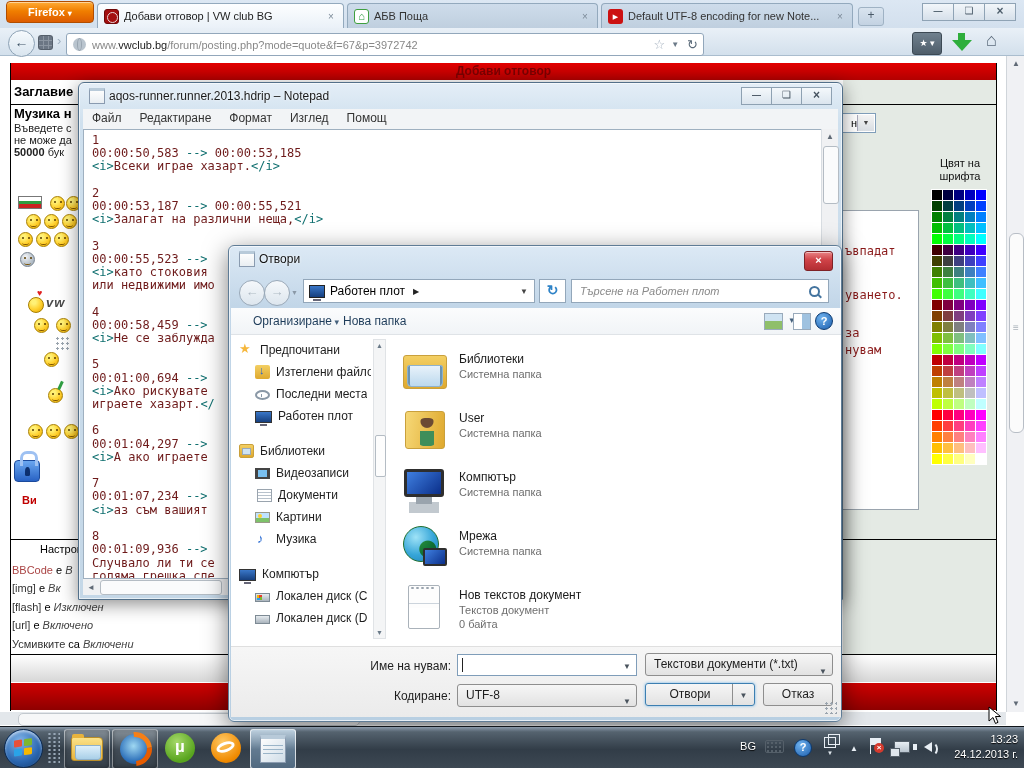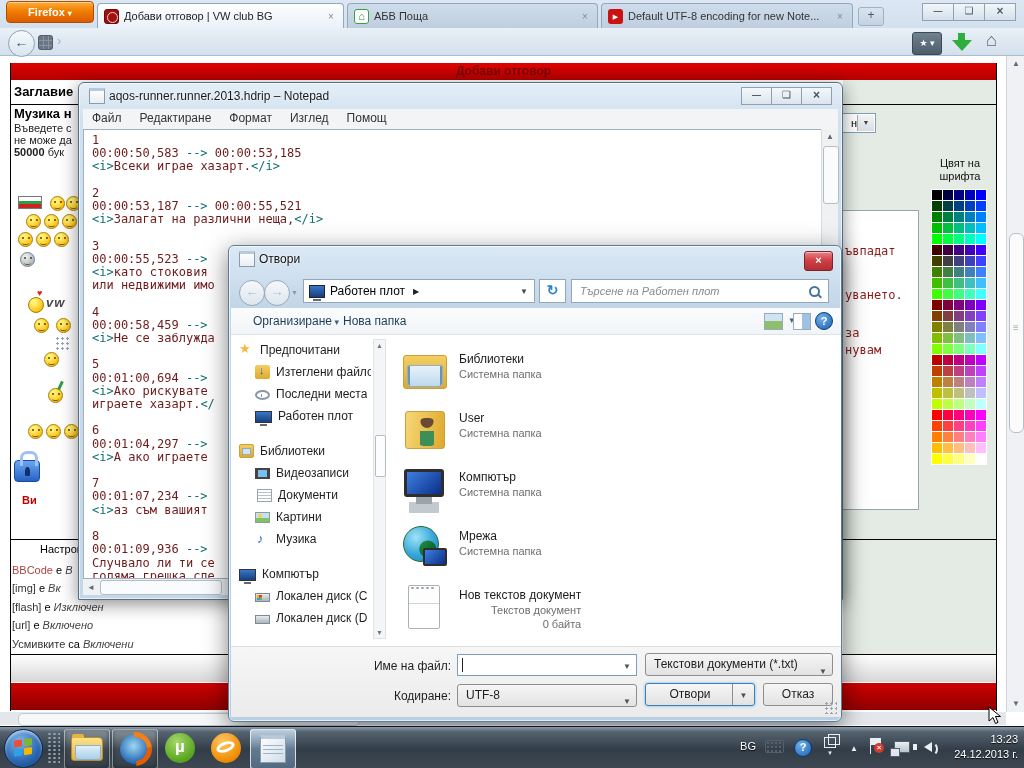--- a/index.html
+++ b/index.html
@@ -278,21 +278,21 @@
   #sb-scroll .up{top:2px;}#sb-scroll .dn{bottom:2px;}
   #sb-scroll .up::before{content:"▲";}#sb-scroll .dn::before{content:"▼";}
   #sb-scroll .thumb{position:absolute;left:1px;top:95px;width:9px;height:40px;background:#fdfdfd;
       border:1px solid #b4bcc4;border-radius:2px;}
   #dialog-files{position:absolute;left:170px;top:0;width:430px;height:311px;padding-top:12px;
       box-sizing:border-box;}
   .file-row{height:48px;margin-bottom:11px;display:flex;}
   .file-text{margin-left:12px;padding-top:5px;font-size:12px;}
   .file-text span{display:block;}
   .file-name{color:#1c1c1c;}
-  .file-type,.file-size{color:#6e6e6e;font-size:11px;margin-top:2px;text-align:right;}
+  .file-type,.file-size{color:#6e6e6e;font-size:11px;margin-top:2px;}
   .fi{width:46px;height:46px;position:relative;flex:0 0 46px;}
   .fi-libraries-folder::before{content:"";position:absolute;left:2px;top:8px;width:42px;height:32px;
       background:linear-gradient(#f3cf63,#dfa92e);border:1px solid #c9a03c;border-radius:3px;}
   .fi-libraries-folder::after{content:"";position:absolute;left:6px;top:18px;width:34px;height:20px;
       background:linear-gradient(#e8f2fa,#bcd9ee);border:1px solid #8fb2cc;border-radius:2px 2px 4px 4px;
       box-shadow:inset 8px 0 0 -6px #6a94b4,inset -8px 0 0 -6px #6a94b4;}
   .fi-user-folder::before{content:"";position:absolute;left:4px;top:5px;width:38px;height:36px;
       background:linear-gradient(100deg,#f6d877,#dfa92e);border:1px solid #c9a03c;border-radius:3px;}
   .fi-user-folder::after{content:"";position:absolute;left:16px;top:12px;width:20px;height:28px;
       background:radial-gradient(circle at 50% 22%,#6b4a33 0 6px,transparent 7px),
@@ -768,21 +768,21 @@
           <span class="fi fi-text-file"></span>
           <div class="file-text">
             <span class="file-name">Нов текстов документ</span>
             <span class="file-type">Текстов документ</span>
             <span class="file-size">0 байта</span>
           </div>
         </div>
       </div>
   </div>
   <div id="dlg-bottom">
-    <div class="dlg-label" id="lbl-filename">Име на файл:</div>
+    <div class="dlg-label" id="lbl-filename">Име на нувам:</div>
     <div class="combo-white" id="filename-input">
       <span id="caret"></span>
       <span></span>
       <span class="combo-dd"></span>
     </div>
     <div class="combo-glass" id="filetype-combo">
       <span>Текстови документи (*.txt)</span>
       <span class="combo-dd"></span>
     </div>
     <div class="dlg-label" id="lbl-encoding">Кодиране:</div>
@@ -819,20 +819,27 @@
   <div id="newtab"></div>
   <div class="winbtns">
     <div class="wb wb-min"></div>
     <div class="wb wb-max"></div>
     <div class="wb wb-close"></div>
   </div>
   <div id="navbar"></div>
   <div id="back-btn"></div>
   <div id="bricks"></div>
   <div id="chev"></div>
+  <div id="urlbar">
+    <span class="globe"></span>
+    <span id="url-text"><span>www.</span><span class="dom">vwclub.bg</span><span>/forum/posting.php?mode=quote&amp;f=67&amp;p=3972742</span></span>
+    <span class="url-star"></span>
+    <span class="dd"></span>
+    <span class="reload"></span>
+  </div>
   <div id="bmk-btn"></div>
   <div id="dl-btn"></div>
   <div id="home-btn"></div>
 </div>
 
 <div id="taskbar">
   <div id="start-orb"></div>
   <div class="tb-grip"></div>
   <div class="tb-btn tb-frame" style="left:64px;">
       <span class="ti-folder"></span>

